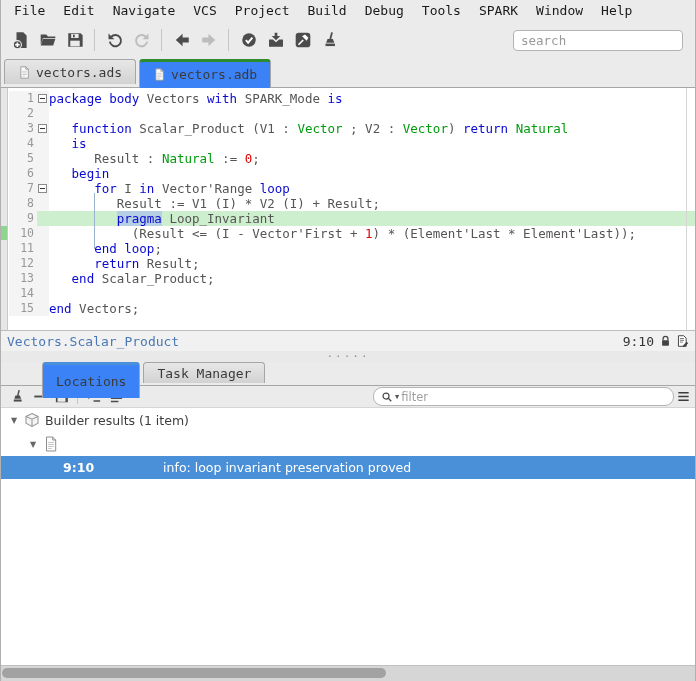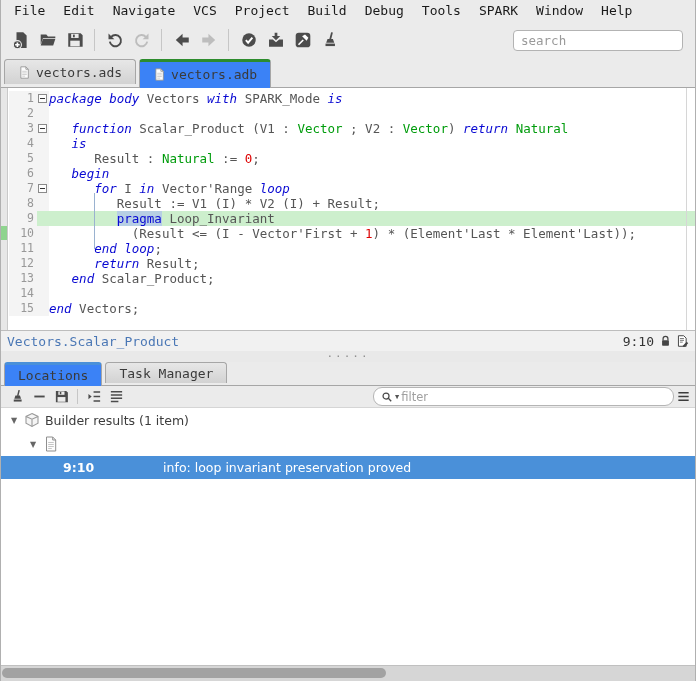--- a/index.html
+++ b/index.html
@@ -27,35 +27,35 @@
   .search-input::placeholder { color:#9a9a9a; }
 
   
   .tabbar { display:flex; padding-left:3px; height:29px; position:relative; }
   .tabbar::after { content:''; position:absolute; left:0; right:0; bottom:0; height:1px; background:#a6a6a6; }
   .tab { display:flex; align-items:center; gap:5px; height:25px; padding:0 13px; border:1px solid #a6a6a6; border-bottom:none; border-radius:3.5px 3.5px 0 0; background:linear-gradient(#e7e7e7,#d2d2d2); margin-right:3px; font-size:13px; color:#3a3a3a; position:relative; z-index:1; }
   .tab .icon { width:13px; height:15px; }
   .tab.active { background:#3b82f6; border-top:3px solid var(--accent-green,#2d8c2d); height:29px; margin-bottom:-1px; padding-bottom:1px; z-index:3; }
   .tabbar.small { height:24px; }
   .tabbar.small .tab { height:21px; font-size:13px; }
-  .tabbar.small .tab.active { border-top-color:var(--accent-blue,#4a90d9); height:24px; }
+  .tabbar.small .tab.active { border-top-color:var(--accent-blue,#4a90d9); height:36px;margin-left:38px; }
 
   
   .editor { height:242px; position:relative; background:#fff; overflow:hidden; }
   .speedcol { position:absolute; left:0; top:0; bottom:0; width:7px; background:#e7e7e7; border-right:1px solid #c9c9c9; z-index:4; }
   .speedmark { position:absolute; left:0; width:6px; height:14px; background:#8fd48f; }
   .codewrap { position:absolute; left:8px; top:3px; right:0; }
   .crow { display:flex; height:15px; line-height:15px; }
   .ln { width:28px; text-align:right; padding-right:3px; color:#989898; font-size:11.5px; background:#f4f4f4; }
   .foldc { width:12px; background:#f4f4f4; position:relative; }
   .fbox { position:absolute; left:1px; top:3px; width:9px; height:9px; border:1px solid #8a8a8a; background:#fdfdfd; }
   .fbox::after { content:''; position:absolute; left:1px; top:3px; width:5px; height:1px; background:#333; }
   .ct { flex:1; white-space:pre; font-size:12.5px; color:var(--code-default,#555); }
   .crow.hl .ct, .crow.hl .foldc { background:var(--highlight-line,#cdefcd); }
-  .tk-k { color:var(--keyword,#0909d2);font-style:italic; }
+  .tk-k { color:var(--keyword,#0909d2); }
   .tk-t { color:var(--type,#009c0c); }
   .tk-n { color:var(--number,#dd0000); }
   .tk-d { color:var(--code-default,#555); }
   .tk-p { color:var(--keyword,#0909d2); background:#b7cfe4; }
   .marginline { position:absolute; left:685px; top:0; bottom:0; width:1px; background:#d6d6d6; z-index:2; }
   .indentguide { position:absolute; left:93px; top:105px; height:56px; width:1px; background:#9ab2d0; z-index:1; }
 
   
   .statusbar { height:21px; background:#f1f1f1; border-top:1px solid #bdbdbd; display:flex; align-items:center; padding:0 6px; font-size:13px; }
   .status-left { color:var(--status-link,#4a77b5); }

